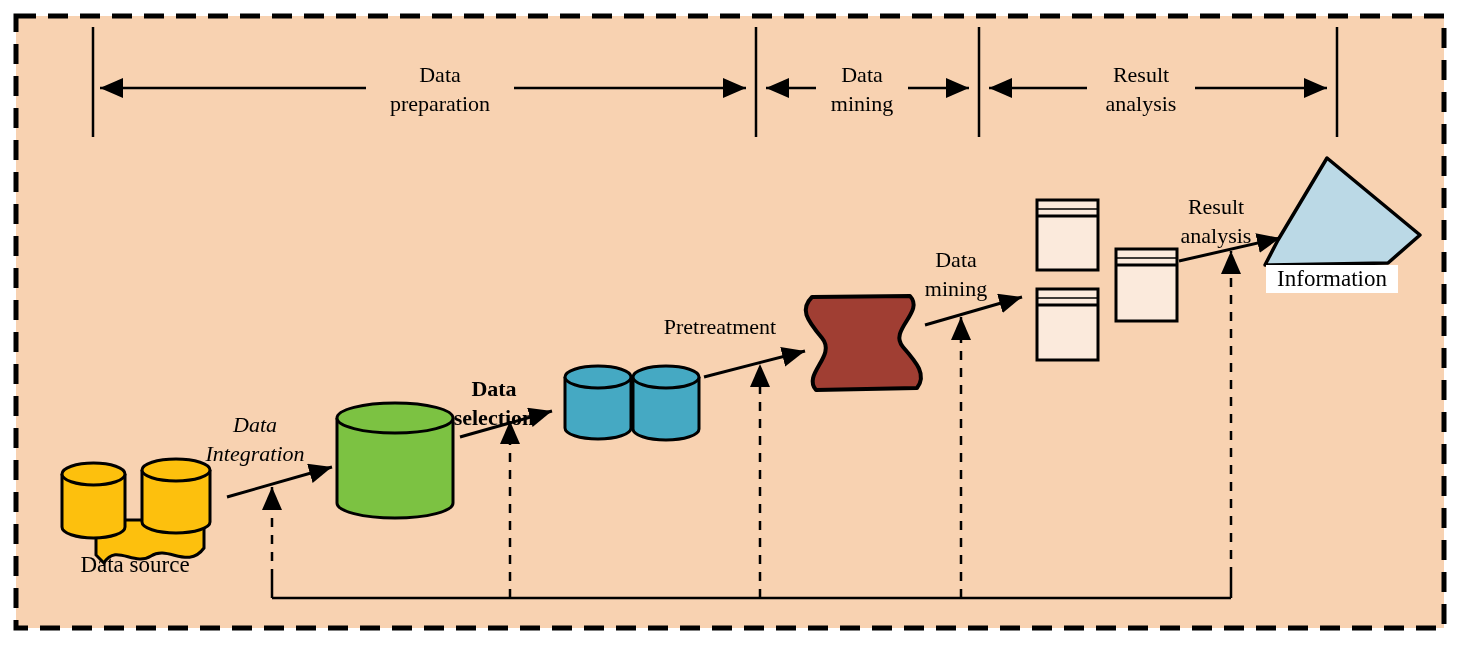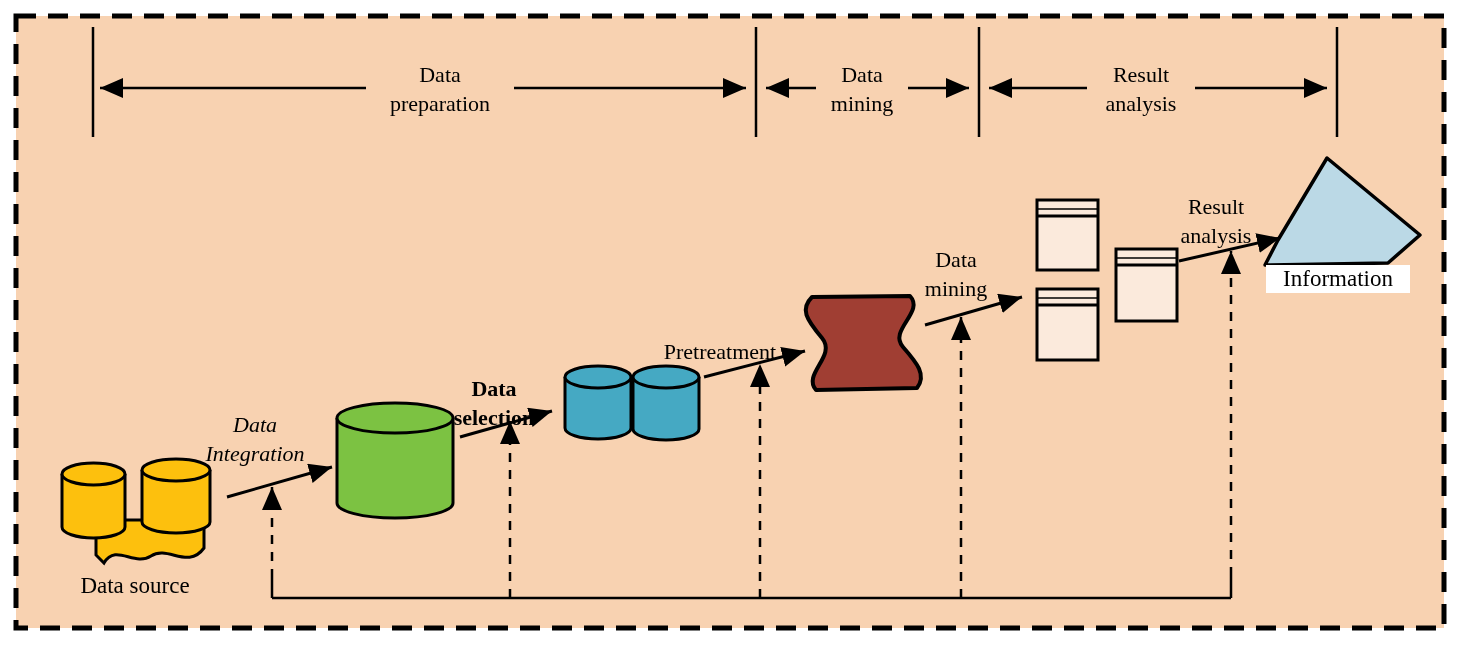--- a/index.html
+++ b/index.html
@@ -119,20 +119,20 @@
 
     <polygon points="1327,158 1420,235 1388,263 1265,265 1278,240" stroke="#000" stroke-width="3.5" stroke-linejoin="round" fill="#BBD9E6"></polygon>
   </svg>
 
   <div class="lbl" style="left:370px;top:60px;width:140px;text-align:center;">Data preparation</div>
   <div class="lbl" style="left:812px;top:60px;width:100px;">Data mining</div>
   <div class="lbl" style="left:1091px;top:60px;width:100px;">Result analysis</div>
 
   <div class="lbl" style="left:185px;top:410px;width:140px;font-style:italic;">Data Integration</div>
   <div class="lbl" style="left:434px;top:374px;width:120px;font-weight:bold;">Data selection</div>
-  <div class="lbl" style="left:640px;top:337px;width:160px;">Pretreatment</div>
+  <div class="lbl" style="left:640px;top:312px;width:160px;">Pretreatment</div>
   <div class="lbl" style="left:906px;top:245px;width:100px;">Data mining</div>
   <div class="lbl" style="left:1166px;top:192px;width:100px;">Result analysis</div>
 
-  <div class="lbl big" style="left:60px;top:571px;width:150px;">Data source</div>
-  <div class="info-box" style="left:1266px;top:265px;width:144px;height:28px;">Information</div>
+  <div class="lbl big" style="left:60px;top:550px;width:150px;">Data source</div>
+  <div class="info-box" style="left:1266px;top:265px;width:132px;height:28px;">Information</div>
 
 </div>
 
 </body></html>

